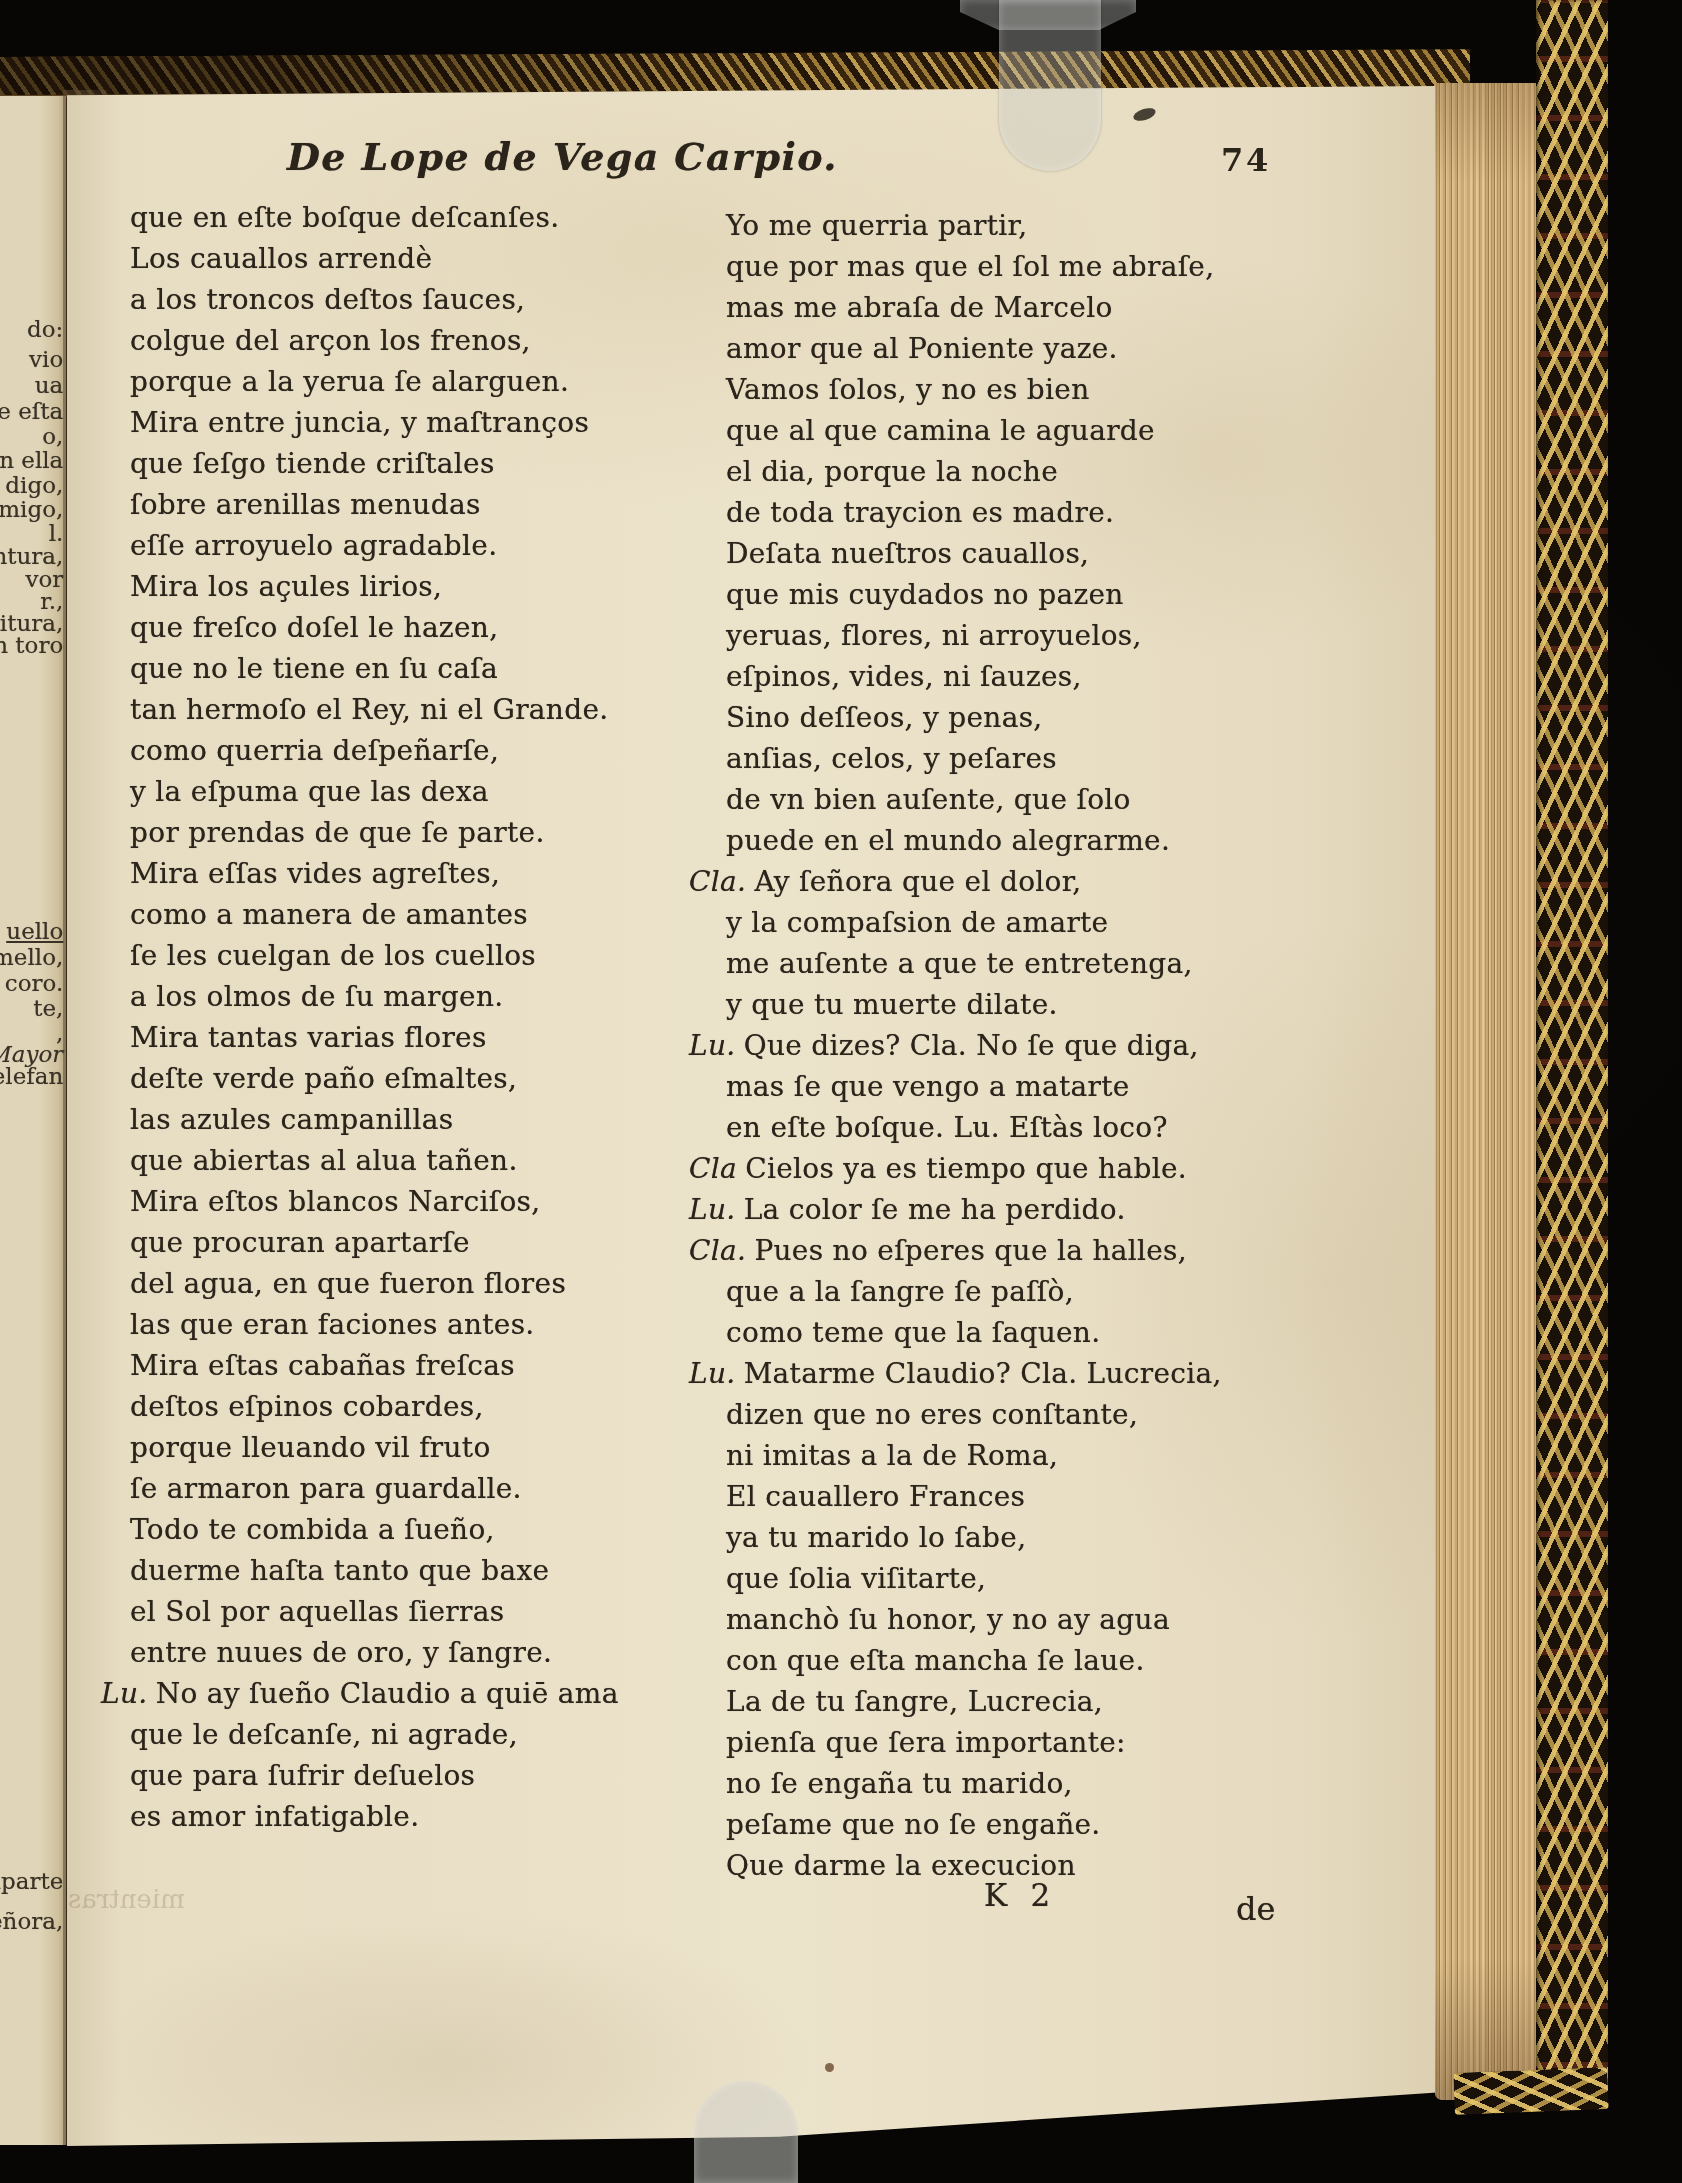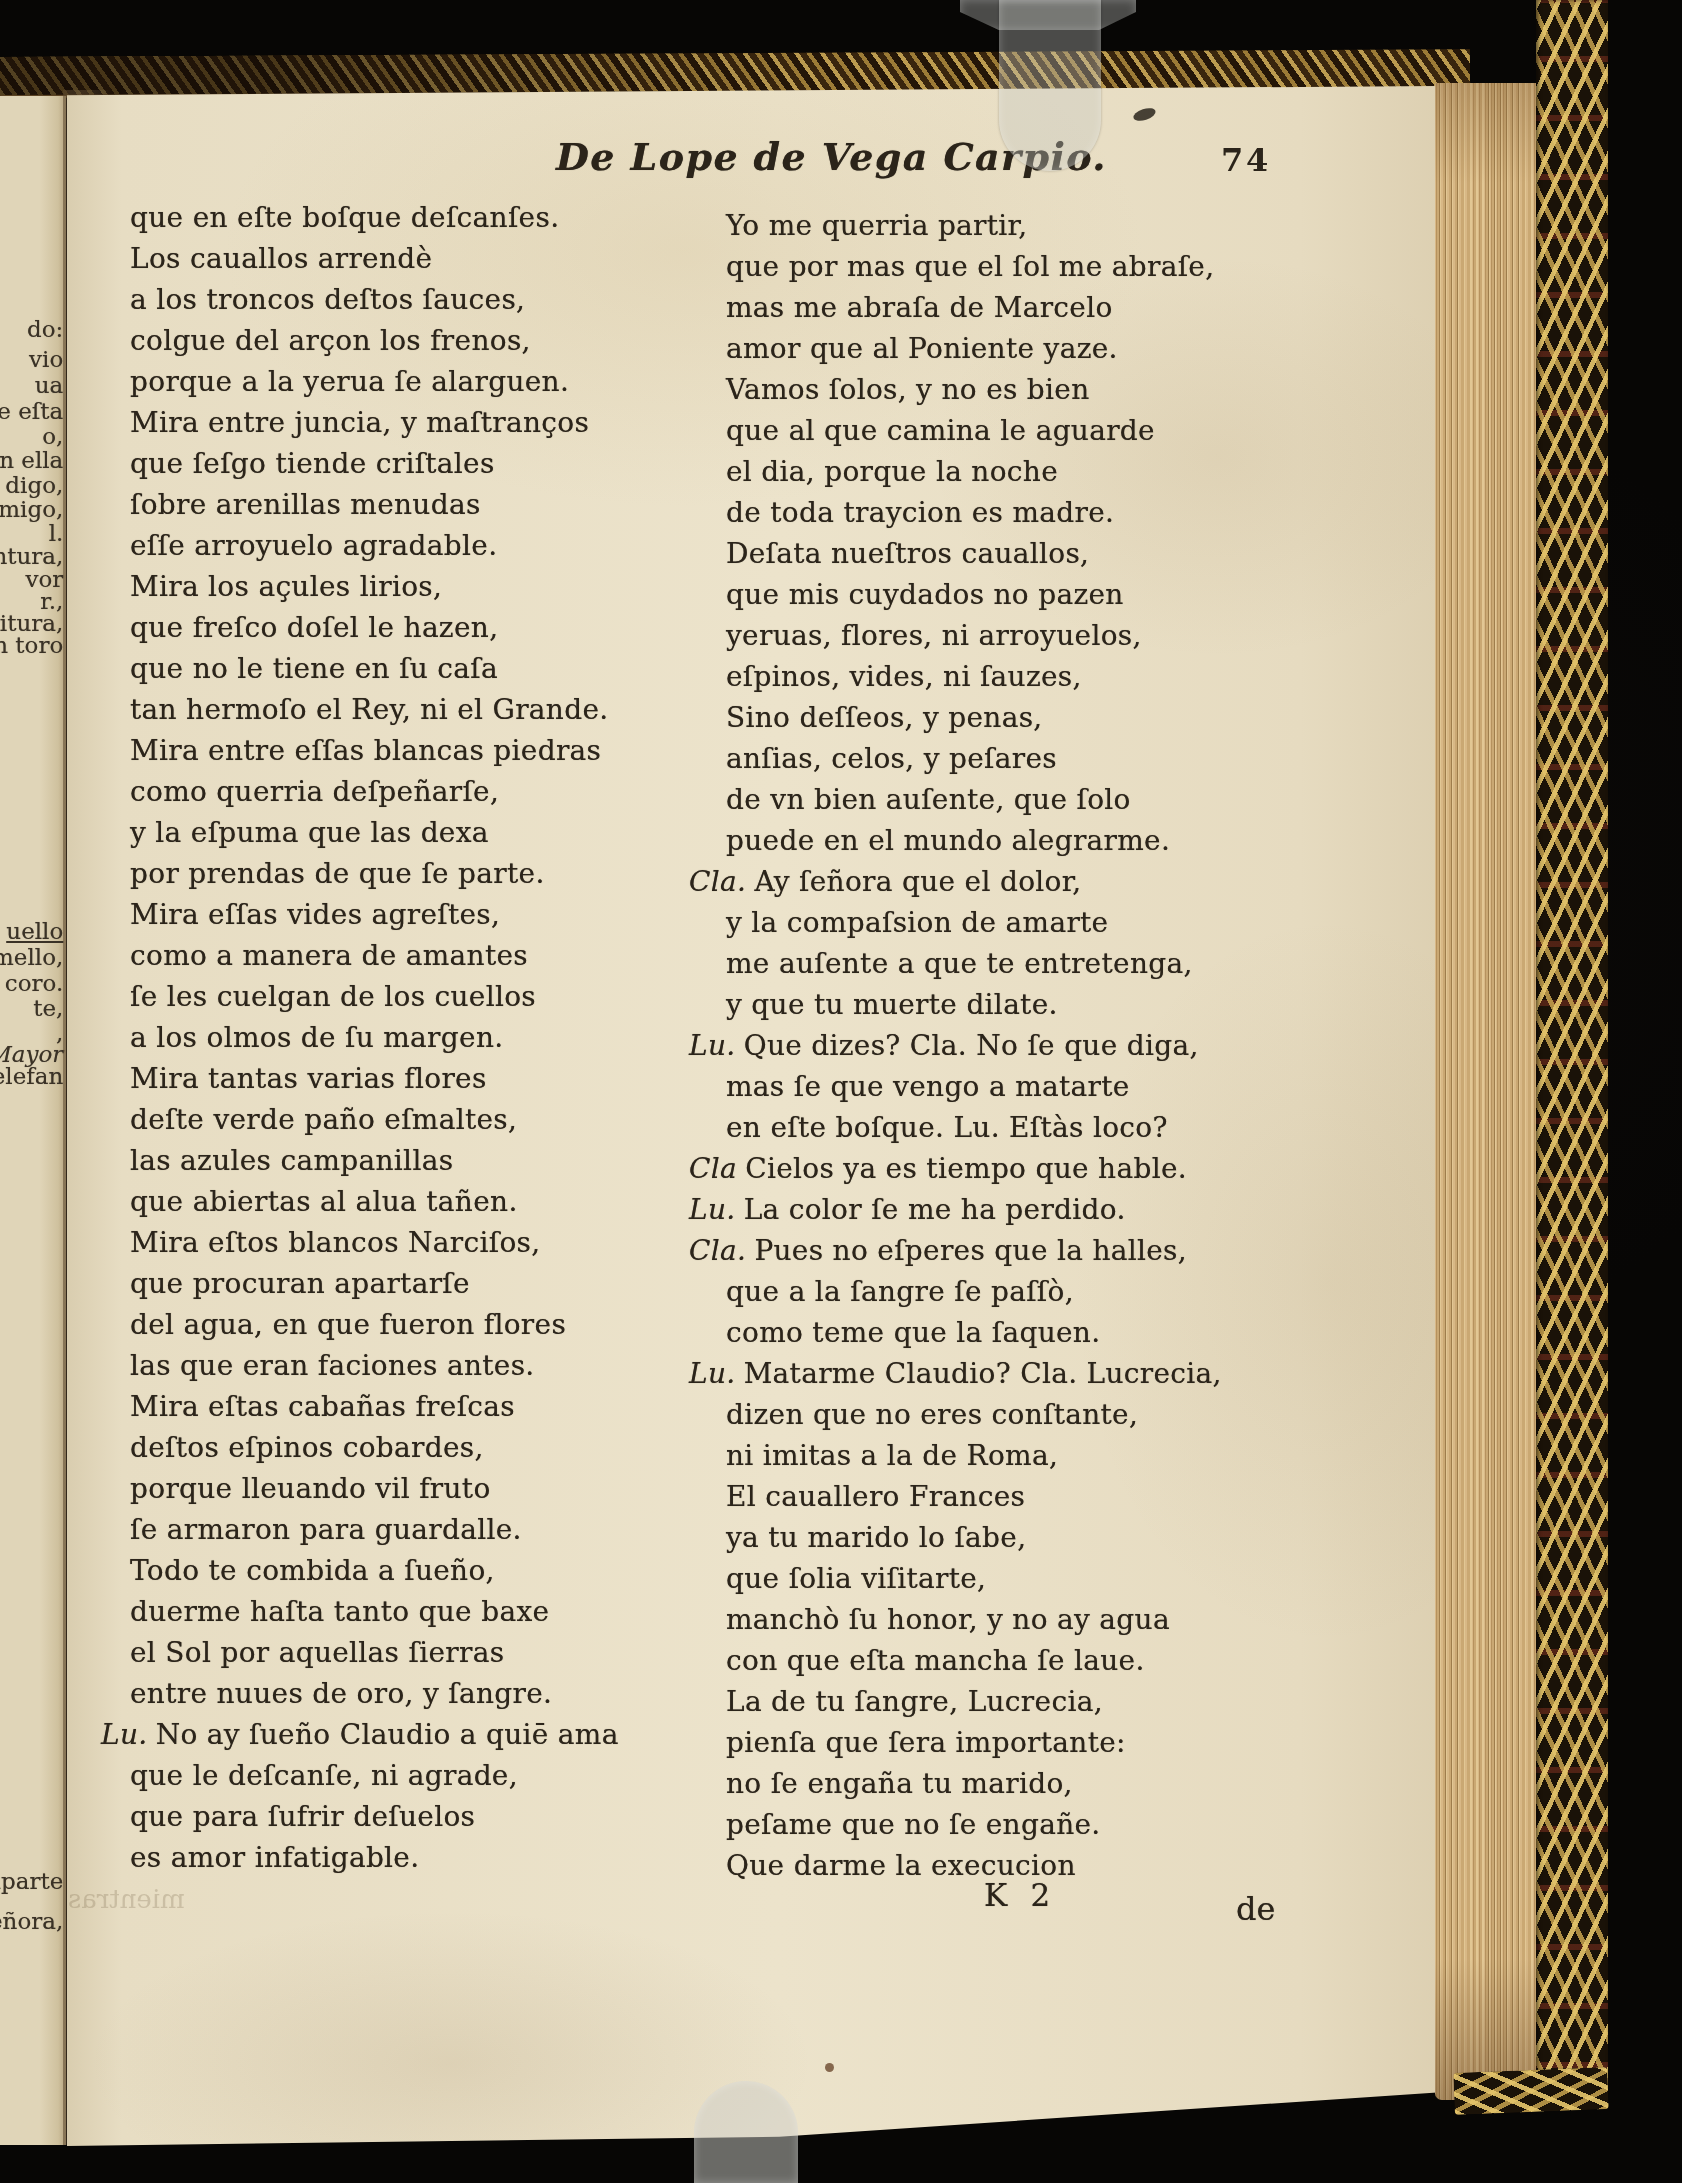--- a/index.html
+++ b/index.html
@@ -43,21 +43,21 @@
     background:
       radial-gradient(ellipse 410px 287px at 84% 18%, rgba(150,120,70,.10), transparent 70%),
       radial-gradient(ellipse 355px 506px at 92% 58%, rgba(140,110,60,.09), transparent 72%),
       radial-gradient(ellipse 519px 219px at 28% 96%, rgba(130,100,55,.12), transparent 70%),
       radial-gradient(ellipse 615px 342px at 45% 8%, rgba(205,185,140,.25), transparent 75%),
       linear-gradient(90deg,#d9cdaf 0,#e7ddc3 4%,#ece3cb 52%,#e6dbc0 90%,#ddd0b2 100%);
     clip-path:polygon(0 0.45%, 100% 0, 100% 97.4%, 52% 99.55%, 0 100%);
     box-shadow:0 4.1px 20.5px rgba(0,0,0,.5);}
 
   
-  .page-title{position:absolute;left:287px;top:134px;width:820px;text-align:right;
+  .page-title{position:absolute;left:287px;top:134px;width:820px;text-align:left;
     font-style:italic;font-weight:bold;font-size:38px;letter-spacing:1.4px;color:#2b241a;
     text-shadow:0 0 0.7px rgba(43,36,26,.7);white-space:nowrap;}
   .page-number{position:absolute;left:1221px;top:141px;font-size:32px;font-weight:bold;
     color:#2b241a;letter-spacing:2.7px;}
 
   .col{position:absolute;color:#2b241a;font-size:28px;
     text-shadow:0 0 0.7px rgba(43,36,26,.65);letter-spacing:0.3px;}
   .col .line{white-space:nowrap;line-height:41px;height:41px;padding-left:29px;}
   .col.right .line{padding-left:37px;}
   .col .line.has-s{padding-left:0;}
@@ -249,23 +249,20 @@
       </div>
 
       <div class="line has-t">
         <span>que no le tiene en ſu caſa</span>
       </div>
 
       <div class="line has-t">
         <span>tan hermoſo el Rey, ni el Grande.</span>
       </div>
 
-      <div class="line has-t">
-        <span>Mira entre eſſas blancas piedras</span>
-      </div>
 
       <div class="line has-t">
         <span>como querria deſpeñarſe,</span>
       </div>
 
       <div class="line has-t">
         <span>y la eſpuma que las dexa</span>
       </div>
 
       <div class="line has-t">

